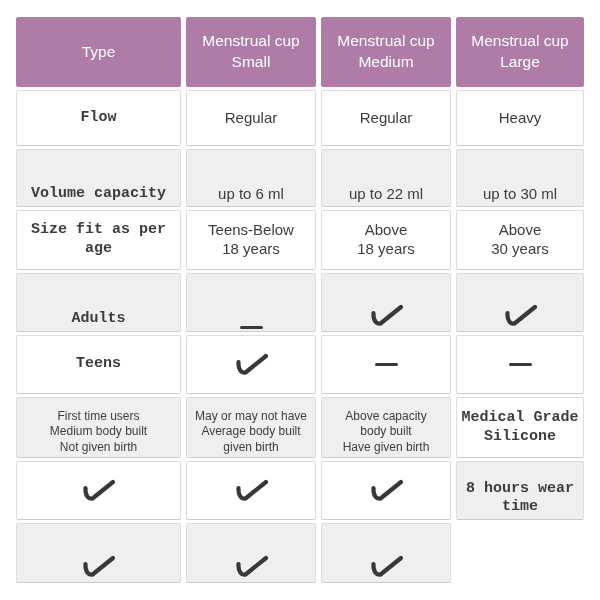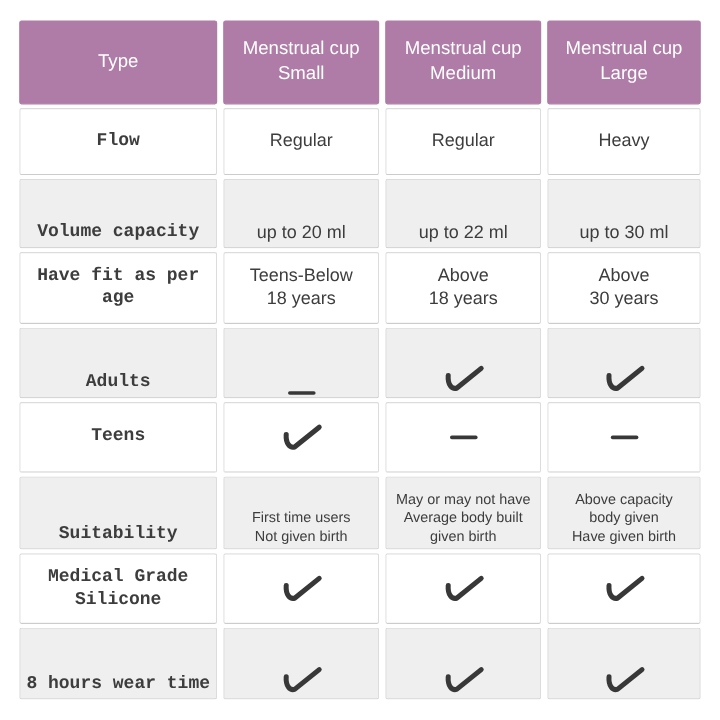--- a/index.html
+++ b/index.html
@@ -83,30 +83,30 @@
     <div class="cell">
       <span>Regular</span>
     </div>
     <div class="cell">
       <span>Heavy</span>
     </div>
     <div class="cell label shaded">
       <span>Volume capacity</span>
     </div>
     <div class="cell shaded">
-      <span>up to 20 ml</span>
+      <span>up to 6 ml</span>
     </div>
     <div class="cell shaded">
       <span>up to 22 ml</span>
     </div>
     <div class="cell shaded">
       <span>up to 30 ml</span>
     </div>
     <div class="cell label">
-      <span>Have fit as per age</span>
+      <span>Size fit as per age</span>
     </div>
     <div class="cell">
       <span>Teens-Below</span>
       <span>18 years</span>
     </div>
     <div class="cell">
       <span>Above</span>
       <span>18 years</span>
     </div>
     <div class="cell">
@@ -136,35 +136,33 @@
       <svg width="37" height="27" viewBox="0 0 37 27" class="check">
         <path d="M5.5 11 C5 18.5 8.5 22.5 12.5 21.5 L33 5" fill="none" stroke="#383838" stroke-width="4.2" stroke-linecap="round" stroke-linejoin="round"></path>
       </svg>
     </div>
     <div class="cell">
       <div class="dash"></div>
     </div>
     <div class="cell">
       <div class="dash"></div>
     </div>
-    <div class="cell label shaded">
-      <span>Suitability</span>
-    </div>
     <div class="cell shaded">
       <span class="small-line">First time users</span>
+      <span class="small-line">Medium body built</span>
       <span class="small-line">Not given birth</span>
     </div>
     <div class="cell shaded">
       <span class="small-line">May or may not have</span>
       <span class="small-line">Average body built</span>
       <span class="small-line">given birth</span>
     </div>
     <div class="cell shaded">
       <span class="small-line">Above capacity</span>
-      <span class="small-line">body given</span>
+      <span class="small-line">body built</span>
       <span class="small-line">Have given birth</span>
     </div>
     <div class="cell label">
       <span>Medical Grade Silicone</span>
     </div>
     <div class="cell">
       <svg width="37" height="27" viewBox="0 0 37 27" class="check">
         <path d="M5.5 11 C5 18.5 8.5 22.5 12.5 21.5 L33 5" fill="none" stroke="#383838" stroke-width="4.2" stroke-linecap="round" stroke-linejoin="round"></path>
       </svg>
     </div>

